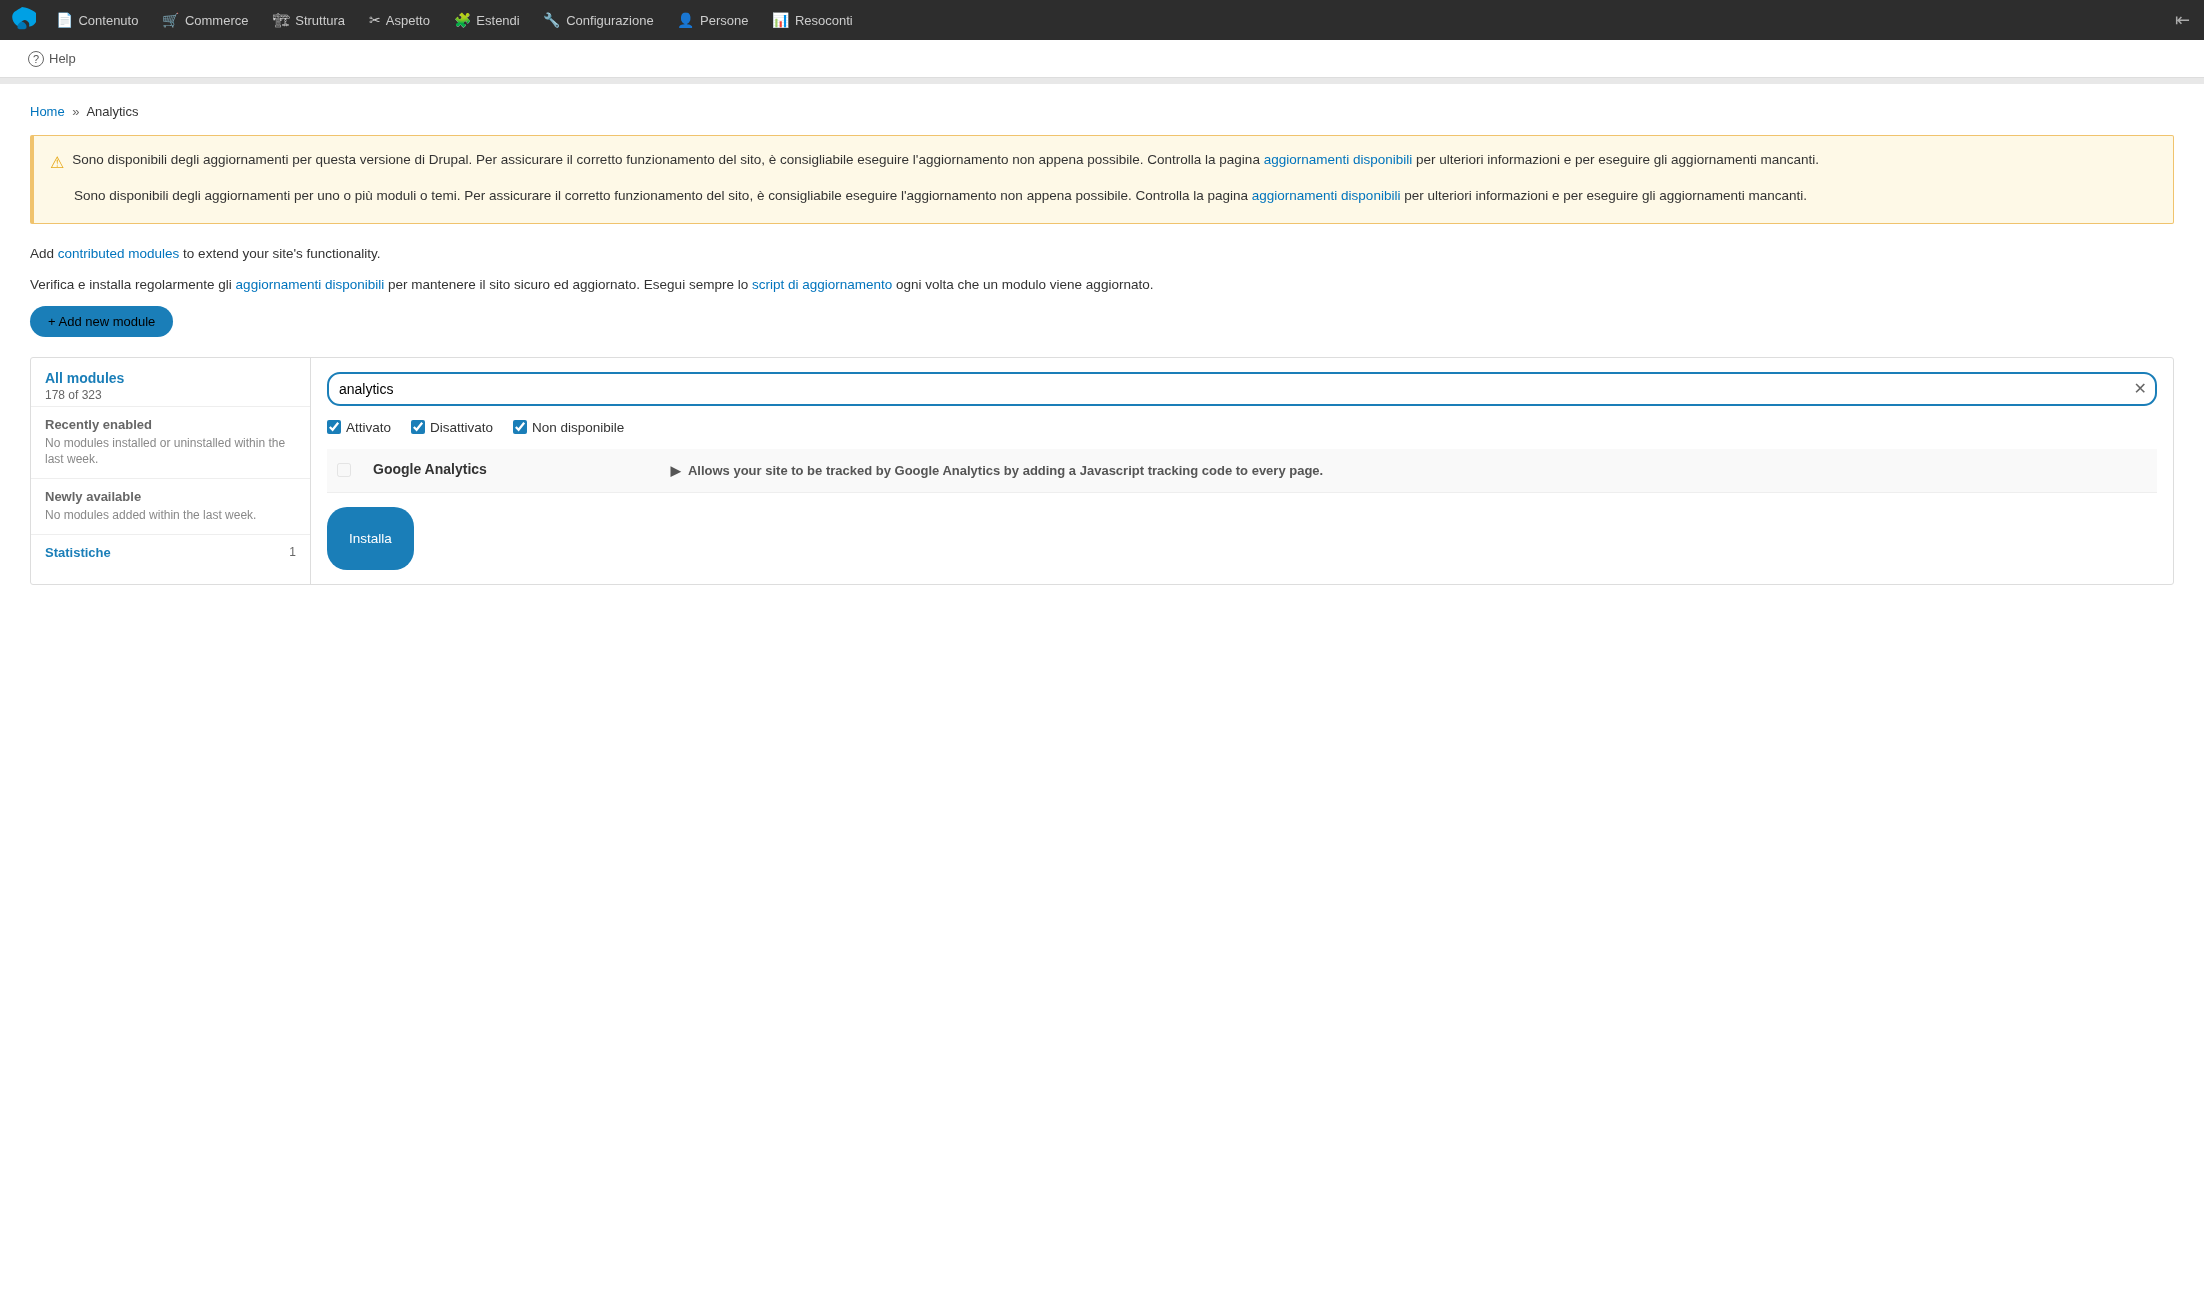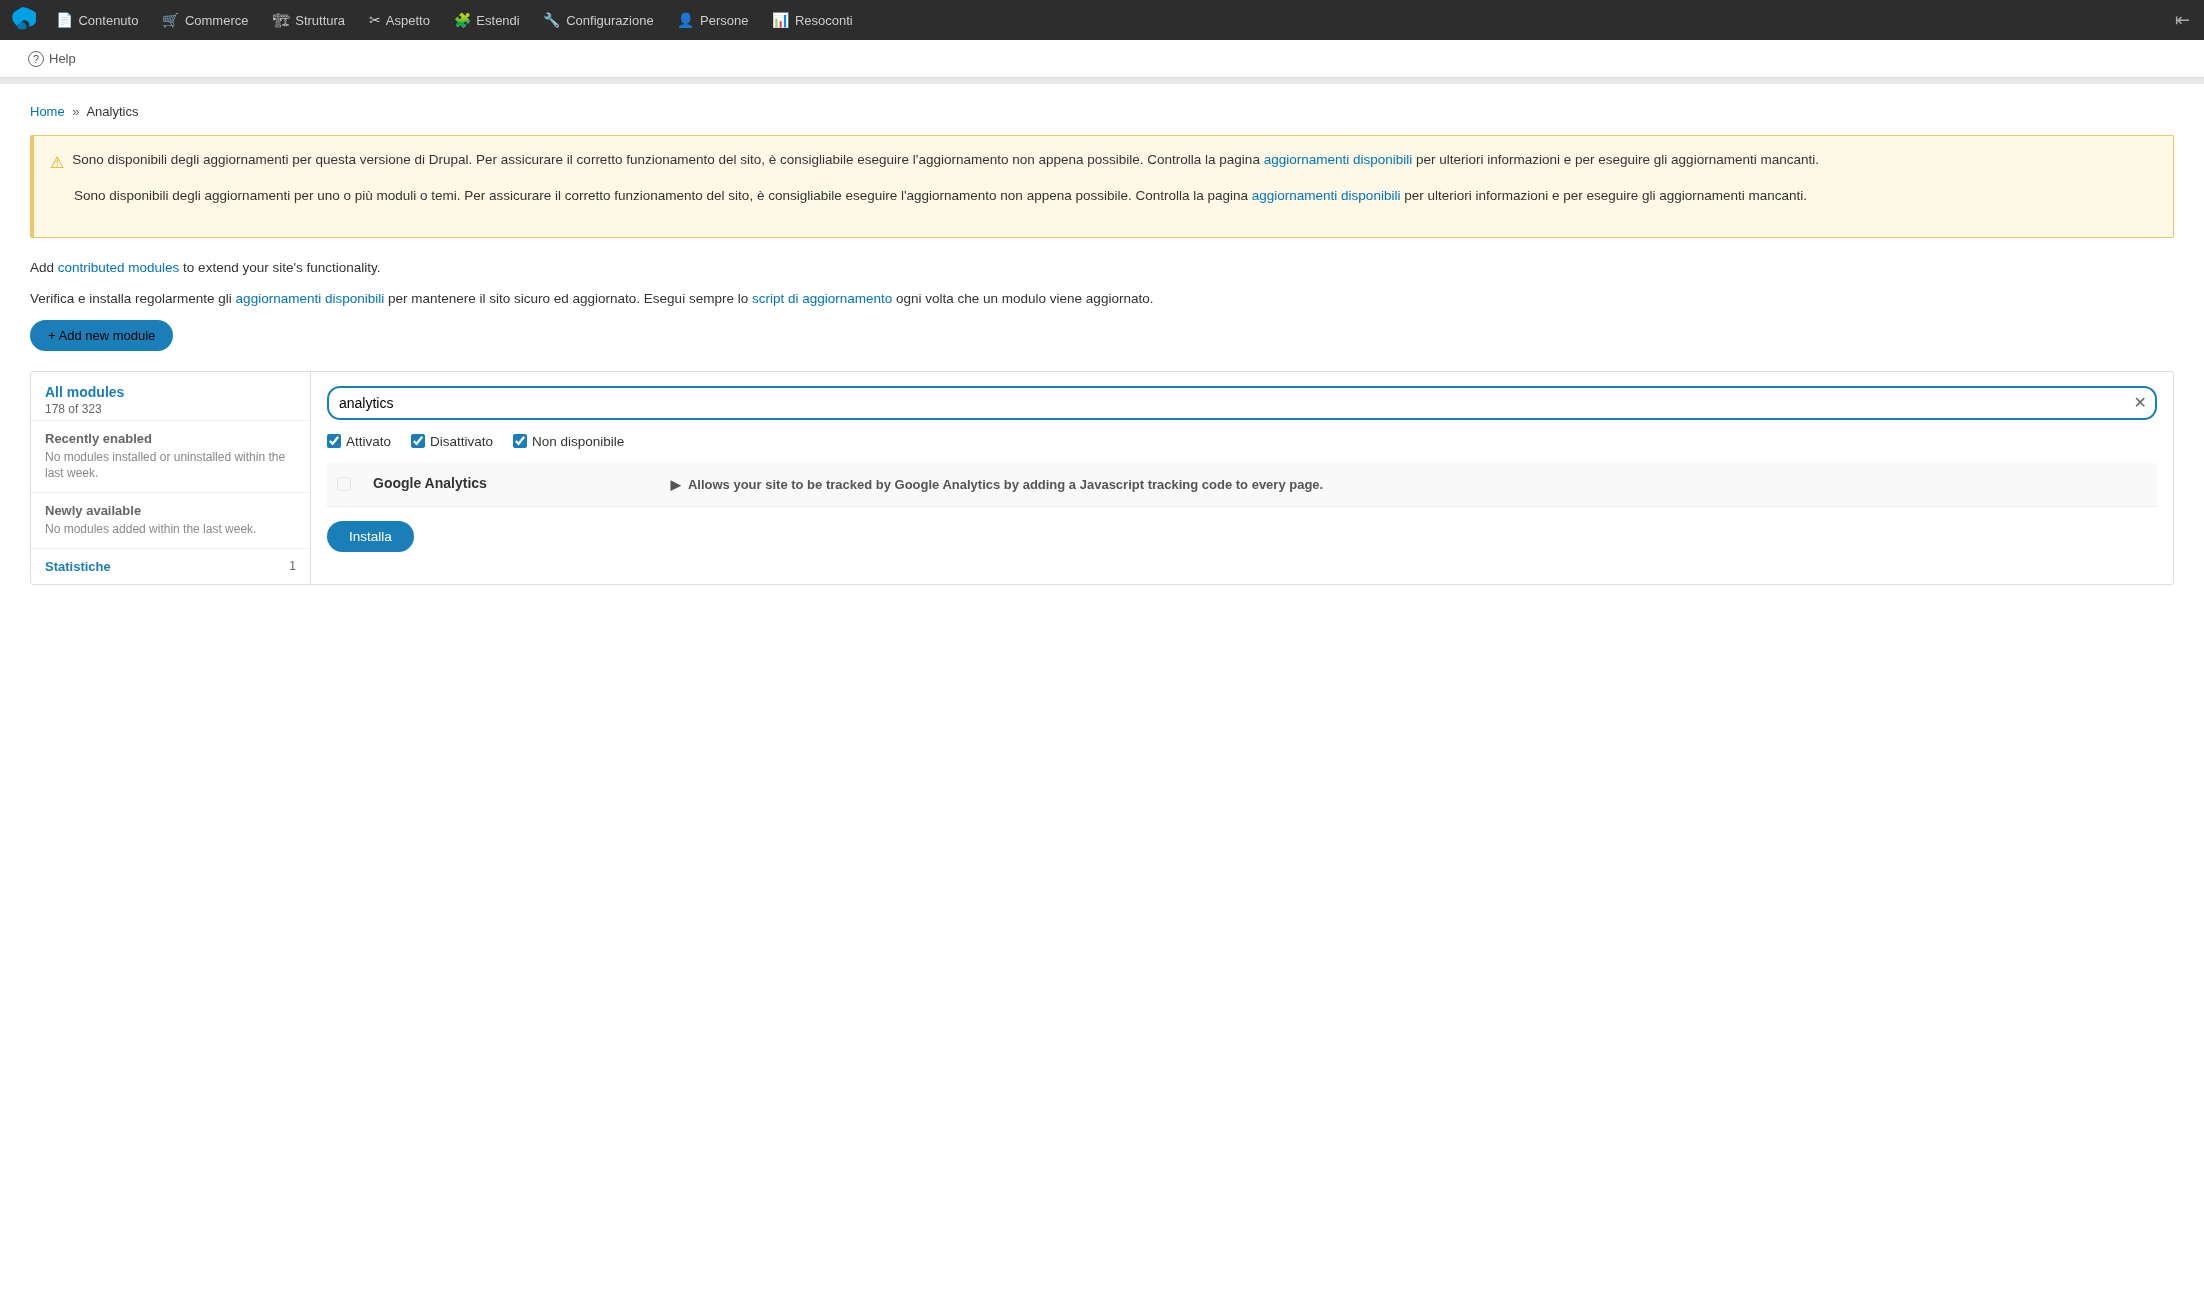--- a/index.html
+++ b/index.html
@@ -99,21 +99,21 @@
     }
     .warning-box .warning-row {
       display: flex;
       align-items: flex-start;
       gap: 8px;
       margin-bottom: 10px;
       font-size: 13.5px;
       line-height: 1.55;
       color: #333;
     }
-    .warning-box .warning-row:last-child { margin-bottom: 16px; }
+    .warning-box .warning-row:last-child { margin-bottom: 2px; }
     .warning-icon {
       color: #e6a817;
       font-size: 16px;
       margin-top: 1px;
       flex-shrink: 0;
     }
     .warning-box a {
       color: #0074bd;
       text-decoration: none;
     }
@@ -291,21 +291,21 @@
       color: #555;
       margin-right: 4px;
     }
 
     
     .install-btn {
       background: #1a7eb8;
       color: #fff;
       border: none;
       border-radius: 20px;
-      padding: 8px 22px;
+      padding: 24px 22px;
       font-size: 13.5px;
       cursor: pointer;
       margin-top: 14px;
     }
 
     
     .page-divider {
       height: 6px;
       background: #e8e8e8;
       margin-bottom: 0;

